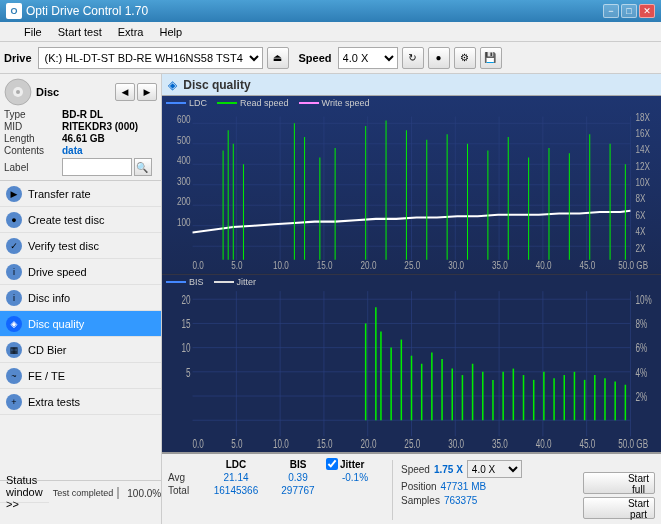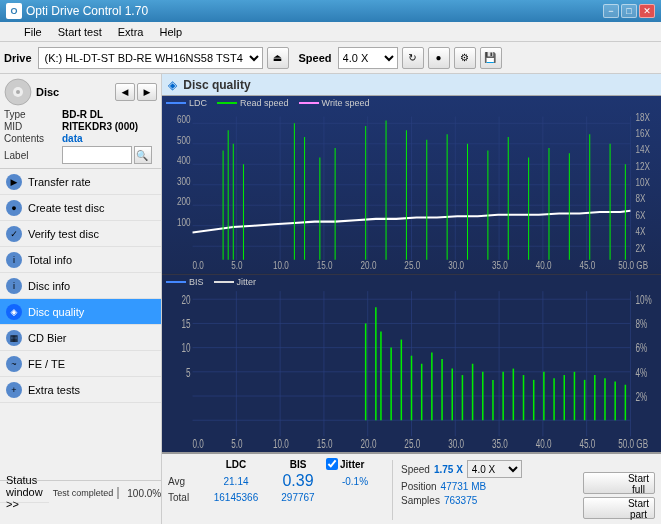--- a/index.html
+++ b/index.html
@@ -226,20 +226,24 @@
 
       <div class="disc-field">
         <span class="disc-field-label">Type</span>
         <span class="disc-field-value">BD-R DL</span>
       </div>
       <div class="disc-field">
         <span class="disc-field-label">MID</span>
         <span class="disc-field-value">RITEKDR3 (000)</span>
       </div>
       <div class="disc-field">
+        <span class="disc-field-label">Length</span>
+        <span class="disc-field-value">46.61 GB</span>
+      </div>
+      <div class="disc-field">
         <span class="disc-field-label">Contents</span>
         <span class="disc-field-value link">data</span>
       </div>
       <div class="label-row">
         <span class="label-text">Label</span>
         <input class="label-input" type="text" value="" style="">
         <div class="label-btn">🔍</div>
       </div>
     </div>
 
@@ -251,21 +255,21 @@
       <div class="nav-item">
         <div class="nav-item-icon" style="background:#5588cc;">●</div>
         <span>Create test disc</span>
       </div>
       <div class="nav-item">
         <div class="nav-item-icon" style="background:#5588cc;">✓</div>
         <span>Verify test disc</span>
       </div>
       <div class="nav-item">
         <div class="nav-item-icon" style="background:#5588cc;">i</div>
-        <span>Total info</span>
+        <span>Drive speed</span>
       </div>
       <div class="nav-item">
         <div class="nav-item-icon" style="background:#5588cc;">i</div>
         <span>Disc info</span>
       </div>
       <div class="nav-item active">
         <div class="nav-item-icon" style="background:#1166ff;">◈</div>
         <span>Disc quality</span>
       </div>
       <div class="nav-item">
@@ -510,21 +514,21 @@
             <div style="width:48px;text-align:center;font-size:10px;font-weight:bold;">BIS</div>
             <div style="display:flex;align-items:center;gap:2px;">
               <input type="checkbox" checked="" style="width: 12px; height: 12px;">
               <span style="font-size:10px;font-weight:bold;">Jitter</span>
             </div>
           </div>
 
           <div style="display:flex;gap:4px;align-items:center;">
             <div style="width:30px;font-size:10px;color:#333;">Avg</div>
             <div style="width:68px;text-align:center;font-size:10px;color:#0066cc;">21.14</div>
-            <div style="width:48px;text-align:center;font-size:16px;color:#0066cc;">0.39</div>
+            <div style="width:48px;text-align:center;font-size:10px;color:#0066cc;">0.39</div>
             <div style="width:58px;text-align:center;font-size:10px;color:#0066cc;">-0.1%</div>
           </div>
 
 
           <div style="display:flex;gap:4px;align-items:center;">
             <div style="width:30px;font-size:10px;color:#333;">Total</div>
             <div style="width:68px;text-align:center;font-size:10px;color:#0066cc;">16145366</div>
             <div style="width:48px;text-align:center;font-size:10px;color:#0066cc;">297767</div>
           </div>
         </div>

